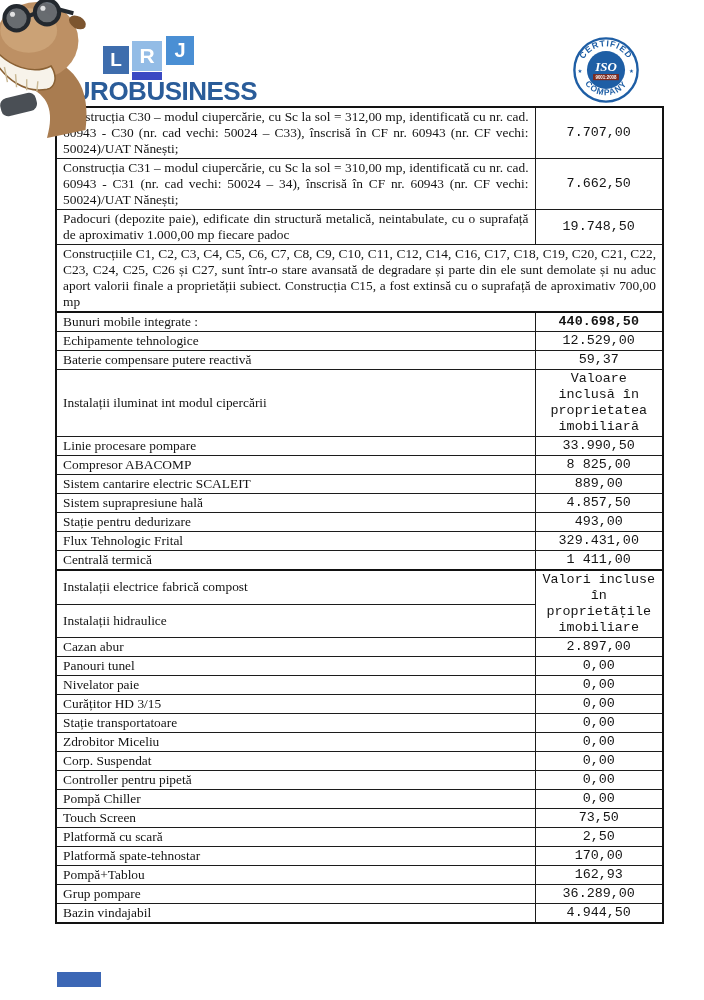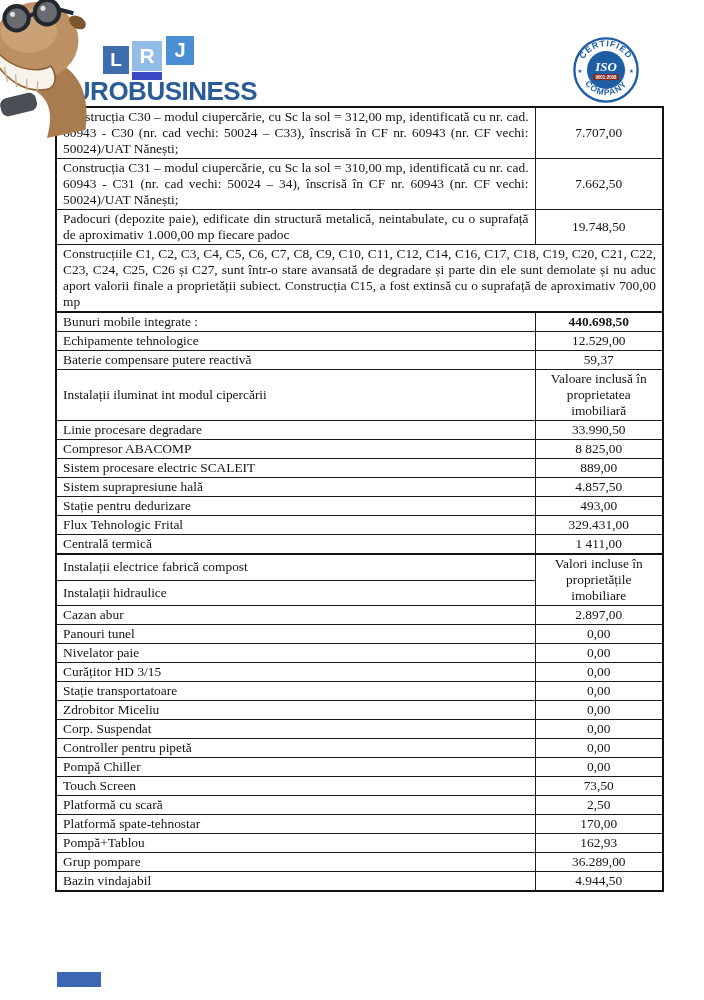--- a/index.html
+++ b/index.html
@@ -32,21 +32,21 @@
     border:2px solid #121212;
   }
   table.val td {
     border:1px solid #1c1c1c;
     padding:1px 6px;
     font-size:13.4px; line-height:16px;
     vertical-align:middle;
     overflow:hidden;
   }
   td.label { text-align:justify; }
-  td.value { text-align:center; }
+  td.value { text-align:center;font-family:Liberation Mono, monospace; }
   td.bold  { font-weight:bold;margin-left:28px; }
   tr.thick-top td { border-top:2.4px solid #121212; }
 
   
   .footer-mark { position:absolute; left:57px; top:972px; width:44px; height:15px; background:#3c67b5; }
 </style>
 </head>
 <body>
 
 <div class="page">
@@ -134,29 +134,29 @@
         </tr>
         <tr>
           <td class="label">Baterie compensare putere reactivă</td>
           <td class="value">59,37</td>
         </tr>
         <tr>
           <td class="label">Instalații iluminat int modul cipercării</td>
           <td class="value">Valoare inclusă în proprietatea imobiliară</td>
         </tr>
         <tr>
-          <td class="label">Linie procesare degradare</td>
+          <td class="label">Linie procesare pompare</td>
           <td class="value">33.990,50</td>
         </tr>
         <tr>
           <td class="label">Compresor ABACOMP</td>
           <td class="value">8 825,00</td>
         </tr>
         <tr>
-          <td class="label">Sistem procesare electric SCALEIT</td>
+          <td class="label">Sistem cantarire electric SCALEIT</td>
           <td class="value">889,00</td>
         </tr>
         <tr>
           <td class="label">Sistem suprapresiune hală</td>
           <td class="value">4.857,50</td>
         </tr>
         <tr>
           <td class="label">Stație pentru dedurizare</td>
           <td class="value">493,00</td>
         </tr>

